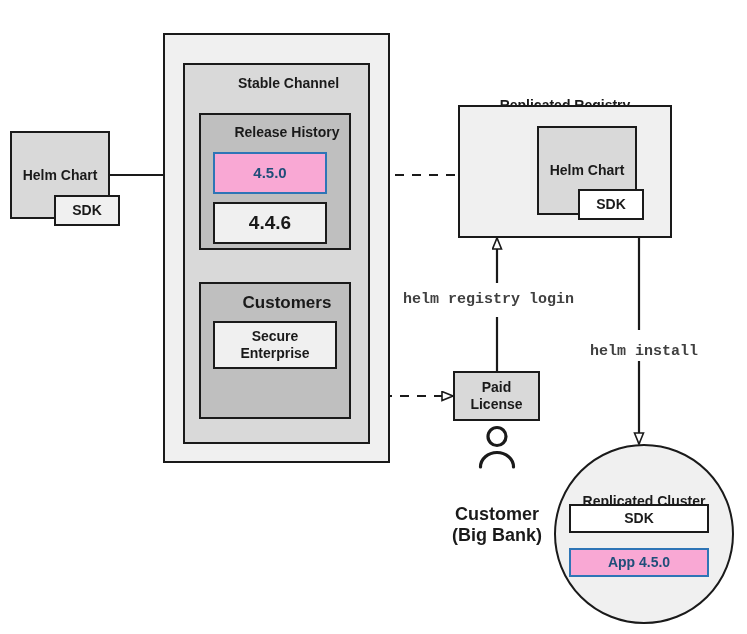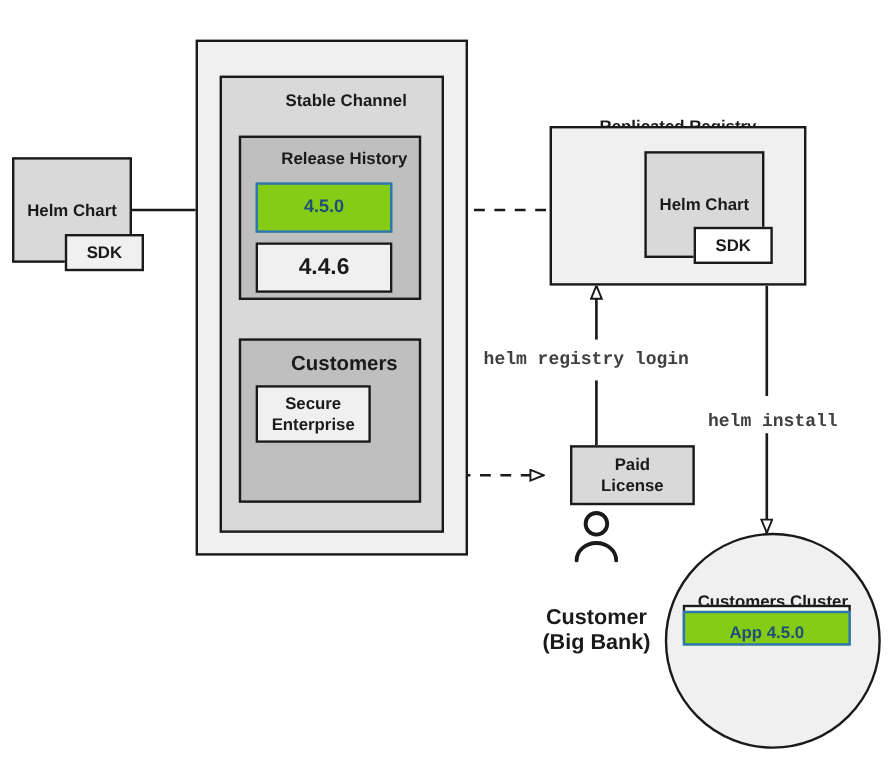--- a/index.html
+++ b/index.html
@@ -50,21 +50,21 @@
     width: 100%;
     text-align: center;
     font-weight: bold;
     color: #1a1a1a;
     padding-left: 12px;
   }
   .fill-light   { background: #f0f0f0; }
   .fill-mid     { background: #d9d9d9; }
   .fill-dark    { background: #bfbfbf; }
   .fill-white   { background: #ffffff; }
-  .fill-blue    { background: #84cc16; border-color: #2e75b6; color: #1f4e79; }
+  .fill-blue    { background: #f9a8d4; border-color: #2e75b6; color: #1f4e79; }
   .mono {
     position: absolute;
     font-family: "Liberation Mono", "DejaVu Sans Mono", monospace;
     font-weight: bold;
     color: #404040;
     white-space: nowrap;
     font-size: 15px;
   }
   .circle {
     position: absolute;
@@ -141,41 +141,41 @@
   <div class="node fill-light" style="left:213px; top:202px; width:114px; height:42px; font-size:19px;">
     <span>4.4.6</span>
   </div>
 
   <div class="node fill-dark" style="left:199px; top:282px; width:152px; height:137px; display:block;">
     <div class="container-lbl" style="top:9px; font-size:17px;">
       <span>Customers</span>
     </div>
   </div>
 
-  <div class="node fill-light" style="left:213px; top:321px; width:96px; height:48px; font-size:14px;">
+  <div class="node fill-light" style="left:213px; top:321px; width:124px; height:48px; font-size:14px;">
     <span class="lbl" style="position:static; white-space:pre-line;">Secure
 Enterprise</span>
   </div>
 
 
   <div class="lbl" style="left:455px; top:80px; width:220px; font-size:14px;">
     <span>Replicated Registry</span>
   </div>
 
   <div class="node fill-light" style="left:458px; top:105px; width:214px; height:133px; display:block;">
   </div>
 
   <div class="node fill-mid" style="left:537px; top:126px; width:100px; height:89px; font-size:14px;">
     <span>Helm Chart</span>
   </div>
   <div class="node fill-white" style="left:578px; top:189px; width:66px; height:31px; font-size:14px;">
     <span>SDK</span>
   </div>
 
-  <div class="node fill-mid" style="left:475px; top:371px; width:104px; height:50px; font-size:14px;">
+  <div class="node fill-mid" style="left:453px; top:371px; width:87px; height:50px; font-size:14px;">
     <span class="lbl" style="position:static; white-space:pre-line;">Paid
 License</span>
   </div>
 
   <svg class="person" style="left:474px; top:425px;" width="46" height="46" viewBox="0 0 46 46" xmlns="http://www.w3.org/2000/svg">
     <circle cx="23" cy="11.5" r="9" fill="none" stroke="#1a1a1a" stroke-width="3.2"></circle>
     <path d="M6.5,42 a16.5,14.5 0 0 1 33,0" fill="none" stroke="#1a1a1a" stroke-width="3.2" stroke-linecap="round"></path>
   </svg>
 
   <div class="lbl" style="left:440px; top:482px; width:114px; font-size:18px;">
@@ -187,24 +187,24 @@
     <span>helm registry login</span>
   </div>
 
   <div class="mono" style="left:578px; top:343px;margin-left:12px;">
     <span>helm install</span>
   </div>
 
   <div class="circle" style="left:554px; top:444px; width:180px; height:180px;"></div>
 
   <div class="lbl" style="left:564px; top:476px; width:160px; font-size:14px;">
-    <span>Customers Cluster</span>
+    <span>Replicated Cluster</span>
   </div>
 
   <div class="node fill-white" style="left:569px; top:504px; width:140px; height:29px; font-size:14px;">
     <span>SDK</span>
   </div>
 
-  <div class="node fill-blue" style="left:569px; top:509px; width:140px; height:29px; font-size:14px;align-items:flex-end;">
+  <div class="node fill-blue" style="left:569px; top:548px; width:140px; height:29px; font-size:14px;">
     <span>App 4.5.0</span>
   </div>
 
 </div>
 
 </body></html>

